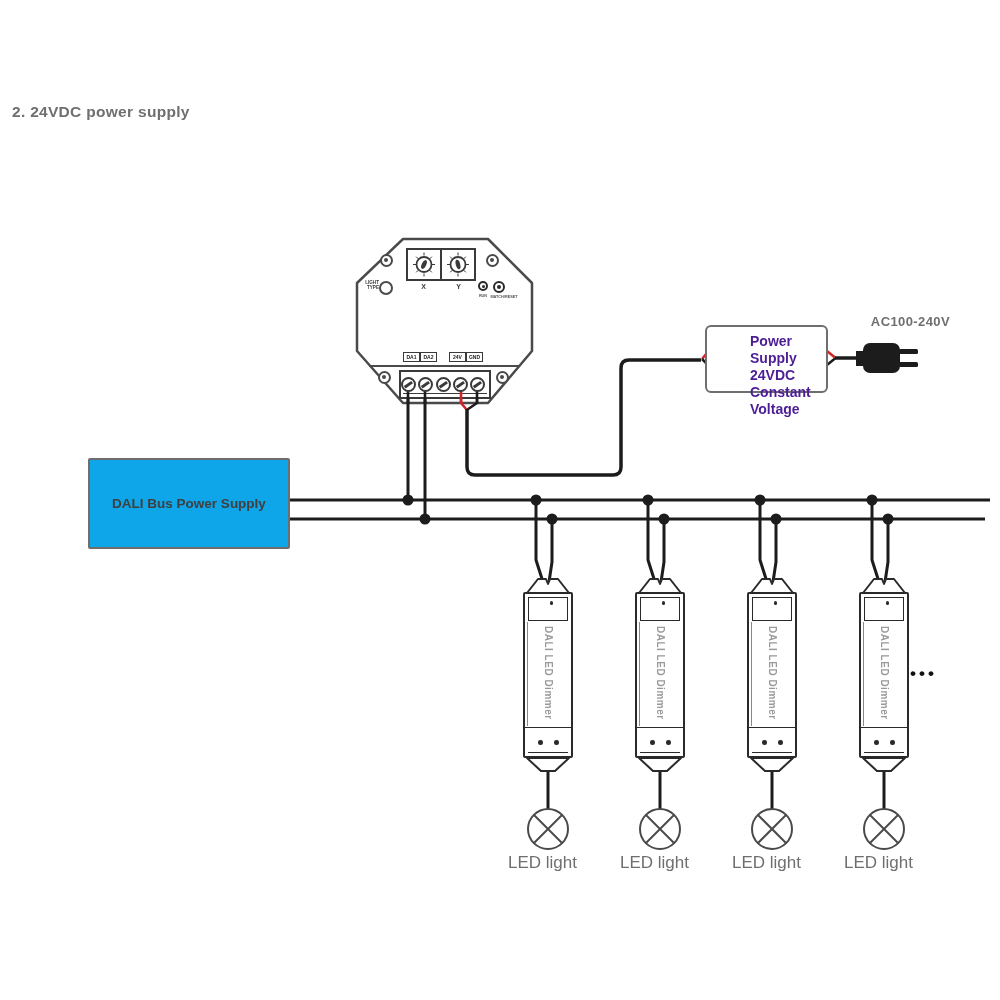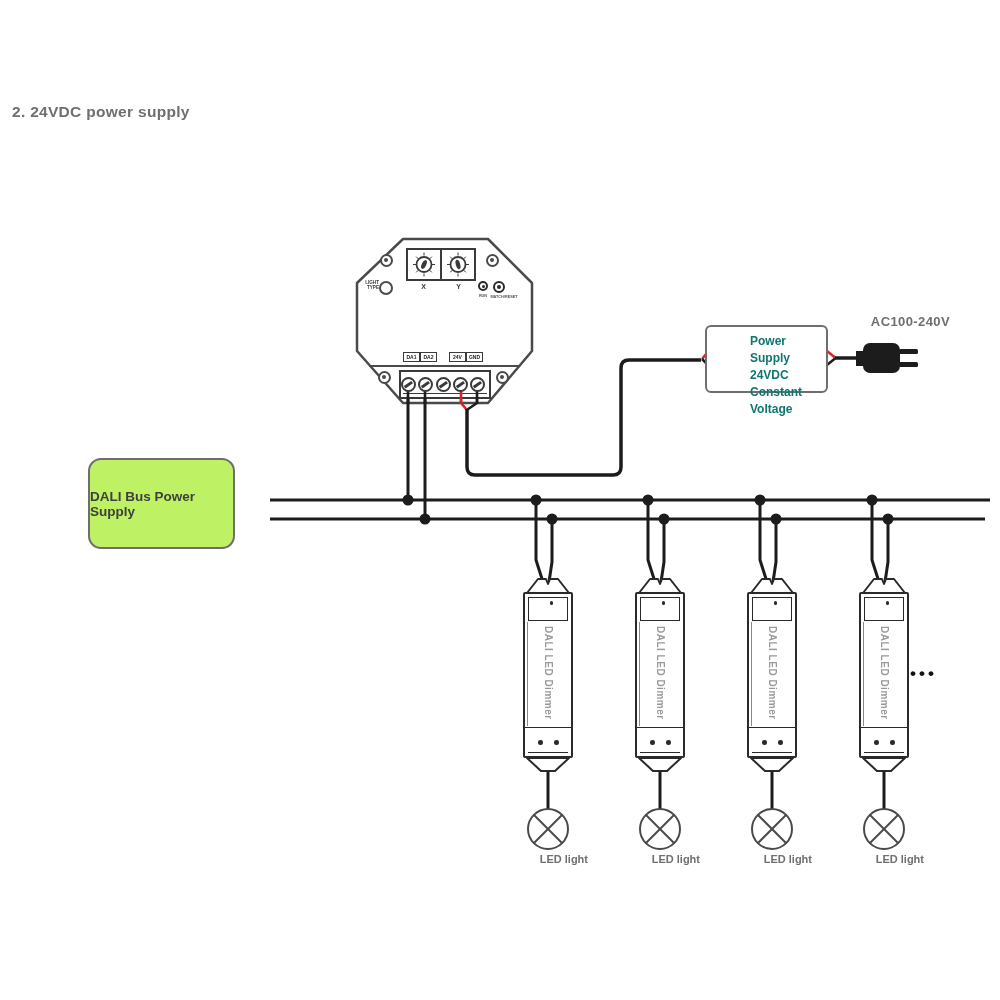--- a/index.html
+++ b/index.html
@@ -50,42 +50,42 @@
   .strip{position:absolute;left:43px;top:132px;width:92px;height:29px;border:2px solid #3a3a3a;background:#fff;}
   .strip-inner{position:absolute;left:2px;right:2px;bottom:3px;border-top:1.5px solid #3a3a3a;}
   .stub-svg{position:absolute;left:0;top:0;}
   .tscrew{position:absolute;width:15px;height:15px;border:2.5px solid #3a3a3a;border-radius:50%;
           background:#fff;display:flex;align-items:center;justify-content:center;}
   .tscrew i{width:2.5px;height:9px;background:#3a3a3a;transform:rotate(55deg);display:block;}
 
   
   .ps-box{position:absolute;left:705px;top:325px;width:123px;height:68px;border:2px solid var(--box-border);
           border-radius:6px;background:#fff;z-index:2;padding:6px 0 0 11px;}
-  .ps-box span{display:block;font-size:12px;font-weight:bold;color:#0f766e;line-height:17px;padding-left:32px;}
+  .ps-box span{display:block;font-size:14px;font-weight:bold;color:#4c1d95;line-height:17px;padding-left:32px;}
   .ac-label{position:absolute;left:840px;top:314px;width:110px;text-align:right;z-index:2;
             font-size:13px;font-weight:bold;color:var(--gray-text);letter-spacing:.4px;}
-  .dali-box{position:absolute;left:88px;top:458px;width:147px;height:91px;border:2px solid var(--box-border);
-            border-radius:13px;background:#bef264;z-index:2;display:flex;align-items:center;justify-content:center;
+  .dali-box{position:absolute;left:88px;top:458px;width:202px;height:91px;border:2px solid var(--box-border);
+            border-radius:2px;background:#0ea5e9;z-index:2;display:flex;align-items:center;justify-content:center;
             font-size:13.5px;font-weight:bold;color:#3f3f3f;}
 
   
   .dimmer{position:absolute;top:592px;width:50px;height:166px;border:2px solid var(--dark);
           border-radius:2px;background:#fff;z-index:2;}
   .d-top{position:absolute;left:3px;right:3px;top:3px;height:24px;border:1.8px solid var(--dark);}
   .d-top i{position:absolute;left:55%;top:3px;width:3.5px;height:3.5px;border-radius:50%;background:var(--dark);}
   .d-edge{position:absolute;left:2px;top:28px;bottom:30px;border-left:1.5px solid #888;}
   .d-text{position:absolute;left:0;right:0;top:29px;bottom:34px;writing-mode:vertical-rl;
           display:flex;align-items:center;justify-content:center;font-size:10px;font-weight:bold;
           color:var(--dimmer-text);letter-spacing:.5px;white-space:nowrap;}
   .d-bottom{position:absolute;left:0;right:0;top:133px;bottom:0;border-top:1.8px solid var(--dark);}
   .d-bottom .dd{position:absolute;top:12px;width:4.5px;height:4.5px;border-radius:50%;background:var(--dark);}
   .d-bottom .l1{position:absolute;left:3px;right:3px;bottom:3px;border-top:1.5px solid var(--dark);}
 
-  .led-label{position:absolute;top:853px;width:80px;text-align:right;z-index:2;
-             font-size:11px;font-weight:700;color:var(--gray-text);}
+  .led-label{position:absolute;top:853px;width:80px;text-align:left;z-index:2;
+             font-size:17px;font-weight:400;color:var(--gray-text);}
   .ellipsis{position:absolute;left:910px;top:664px;z-index:2;font-size:17px;font-weight:bold;
             letter-spacing:3px;color:#111;}
 </style>
 </head>
 <body>
 
 <div class="stage">
 
   <svg class="overlay" width="1000" height="1000" viewBox="0 0 1000 1000">
 

